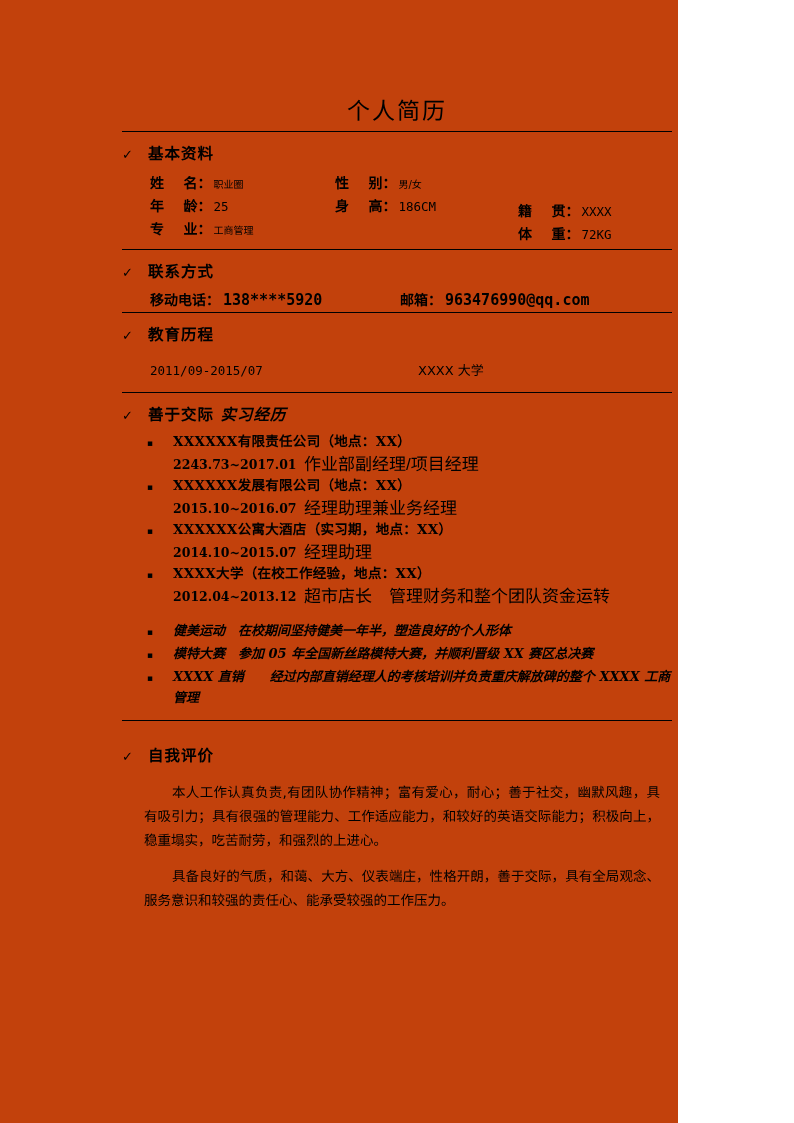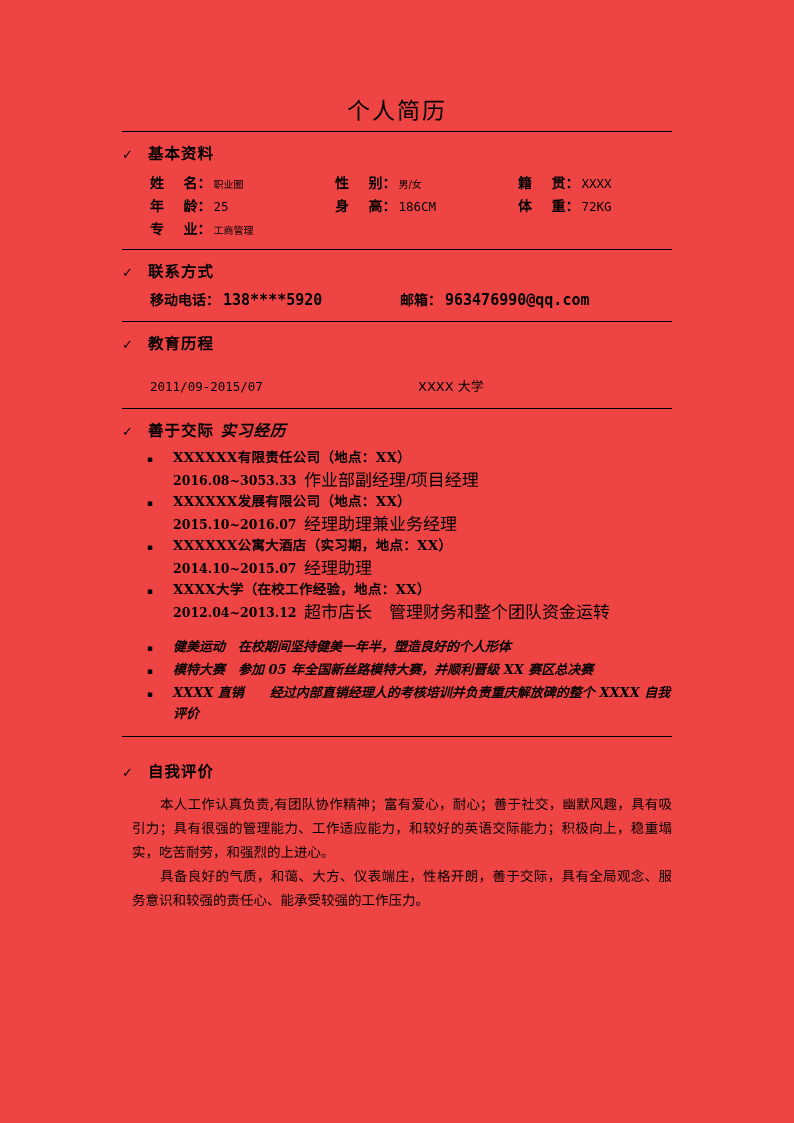--- a/index.html
+++ b/index.html
@@ -12,23 +12,23 @@
     width: 794px;
     height: 1123px;
     position: relative;
     font-family: "DejaVu Sans", sans-serif;
     color: #000000;
     overflow: hidden;
   }
   .page {
     position: absolute;
     left: 0; top: 0;
-    width: 794px;
+    width: 678px;
     height: 1123px;
-    background: #ef4444;
+    background: #c2410c;
   }
   
   .doc {
     position: absolute;
     left: 122px;
     top: 88px;
     width: 550px;
   }
 
   
@@ -84,21 +84,21 @@
     padding-left: 28px;
   }
   .basic-row {
     display: flex;
     line-height: 23px;
     height: 23px;
   }
   .bi-cell { display: flex; align-items: baseline; }
   .bi-c1 { width: 185px; }
   .bi-c2 { width: 183px; }
-  .bi-c3 { width: 150px; }
+  .bi-c3 { width: 150px; margin-top: 28px; }
   .bi-label {
     font-family: "DejaVu Serif", serif;
     font-weight: bold;
     font-size: 14px;
     white-space: pre;
     letter-spacing: 0px;
   }
   .bi-value {
     font-family: "DejaVu Sans Mono", monospace;
     font-size: 12.5px;
@@ -123,25 +123,25 @@
     font-weight: bold;
     font-size: 14px;
     white-space: pre;
   }
   .ct-value {
     font-family: "DejaVu Sans Mono", monospace;
     font-size: 15px;
     padding-left: 3px;
     font-weight: bold;
   }
-  .contact-wrap { margin-bottom: 9px; }
+  .contact-wrap { }
 
   
   .edu {
-    margin: 20px 0 0 0;
+    margin: 13px 0 0 0;
     padding-left: 28px;
   }
   .edu-row {
     display: flex;
     line-height: 22px;
     height: 22px;
   }
   .edu-date {
     width: 268px;
     font-family: "DejaVu Sans Mono", monospace;
@@ -214,21 +214,21 @@
   }
   .acts-wrap { margin-bottom: 12px; }
 
   
   .self {
     margin: 8px 0 0 0;
     padding-left: 10px;
     width: 540px;
   }
   .self p {
-    margin: 0;
+    margin: 12px;
     font-family: "DejaVu Sans", sans-serif;
     font-size: 13.5px;
     line-height: 24px;
     text-indent: 28px;
     text-align: justify;
   }
   .spacer-sm { height: 8px; }
 </style>
 </head>
 <body>
@@ -324,21 +324,21 @@
     </div>
 
     <div class="work">
 
       <div class="w-item">
         <div class="w-title-row">
           <span class="sq">▪</span>
           <span class="w-title">XXXXXX有限责任公司（地点：XX）</span>
         </div>
         <div class="w-detail-row">
-          <span class="w-date">2016.08~3053.33</span>
+          <span class="w-date">2243.73~2017.01</span>
           <span class="w-role">作业部副经理/项目经理</span>
         </div>
       </div>
 
       <div class="w-item">
         <div class="w-title-row">
           <span class="sq">▪</span>
           <span class="w-title">XXXXXX发展有限公司（地点：XX）</span>
         </div>
         <div class="w-detail-row">
@@ -375,21 +375,21 @@
         <div class="act-row">
           <span class="sq">▪</span>
           <span class="act-text">健美运动　在校期间坚持健美一年半，塑造良好的个人形体</span>
         </div>
         <div class="act-row">
           <span class="sq">▪</span>
           <span class="act-text">模特大赛　参加 05 年全国新丝路模特大赛，并顺利晋级 XX 赛区总决赛</span>
         </div>
         <div class="act-row">
           <span class="sq">▪</span>
-          <span class="act-text">XXXX 直销　　经过内部直销经理人的考核培训并负责重庆解放碑的整个 XXXX 自我评价</span>
+          <span class="act-text">XXXX 直销　　经过内部直销经理人的考核培训并负责重庆解放碑的整个 XXXX 工商管理</span>
         </div>
       </div>
     </div>
     <div class="rule thin"></div>
 
     <div class="sec-head" style="margin-top:24px;">
       <span class="check">✓</span>
       <span class="sec-title">自我评价</span>
     </div>
 

